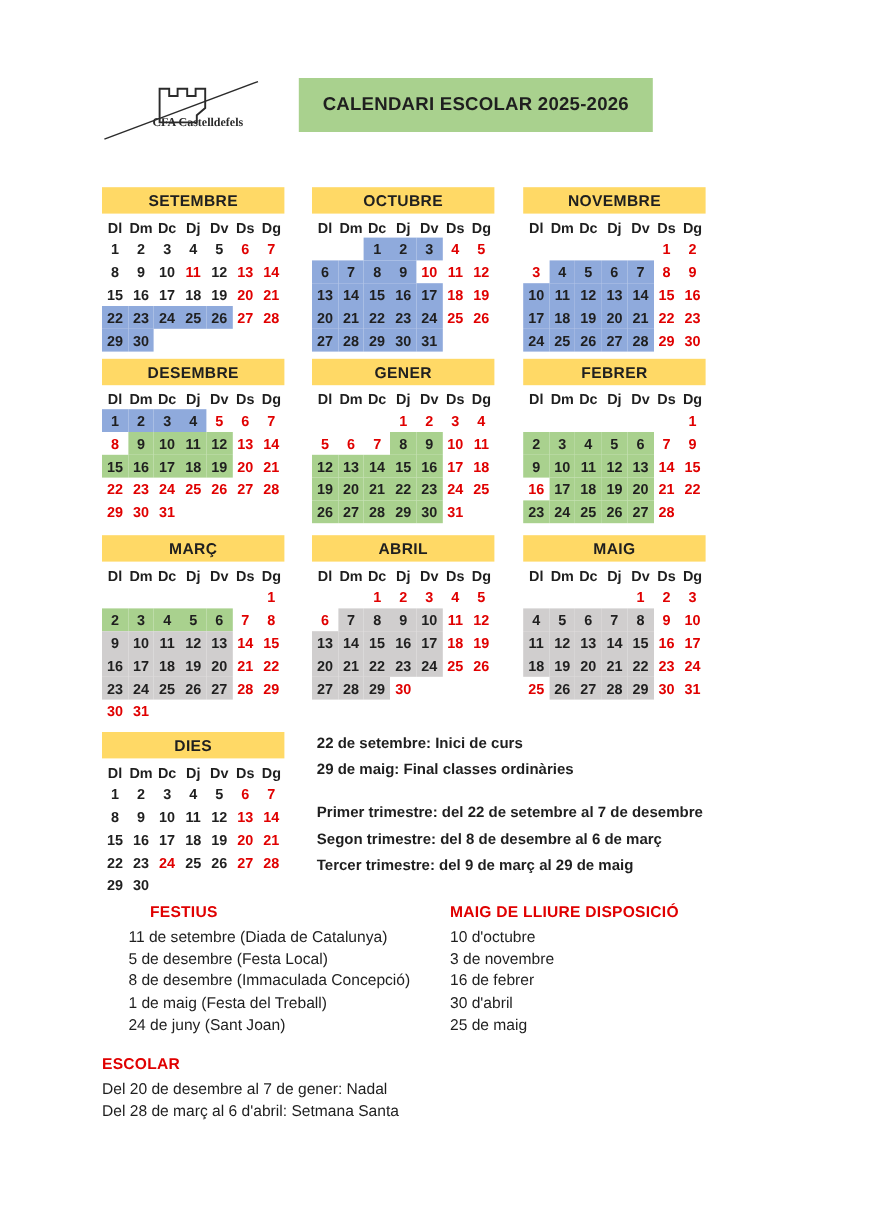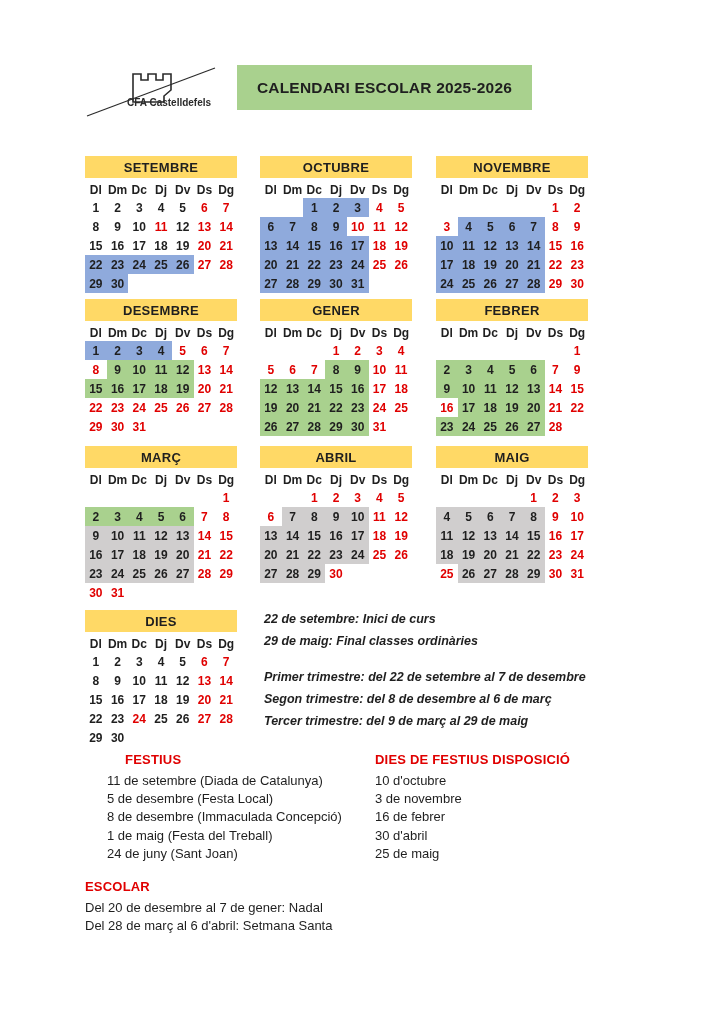--- a/index.html
+++ b/index.html
@@ -1,22 +1,22 @@
 <!DOCTYPE html>
 <html style="--yellow: #FFD966; --blue: #8FAADC; --green: #A9D18E; --gray: #D0CECE; --red: #E00000;"><head>
 <meta charset="utf-8">
 <style>
   html,body{margin:0;padding:0;background:#fff;}
   .page{position:relative;width:724px;height:1024px;background:#fff;overflow:hidden;
         font-family:"Liberation Sans",sans-serif;color:#1f1f1f;}
 
   
   .logo-svg{position:absolute;left:85px;top:58px;}
-  .logo-text{position:absolute;left:127px;top:97px;font-size:10px;font-weight:bold;color:#2b2b2b;white-space:nowrap;}
-  .banner{position:absolute;left:237px;top:65px;width:295px;height:45px;background:var(--green);
+  .logo-text{position:absolute;left:127px;top:97px;font-size:10px;font-weight:bold;color:#2b2b2b;white-space:nowrap;font-family:Liberation Serif, serif;}
+  .banner{position:absolute;left:249px;top:65px;width:295px;height:45px;background:var(--green);
           display:flex;align-items:center;justify-content:center;
           font-weight:bold;font-size:15.5px;color:#1f1f1f;letter-spacing:.2px;}
 
   
   .month{position:absolute;width:152px;}
   .pos0{left:85px;top:156px}.pos1{left:260px;top:156px}.pos2{left:436px;top:156px}
   .pos3{left:85px;top:299px}.pos4{left:260px;top:299px}.pos5{left:436px;top:299px}
   .pos6{left:85px;top:446px}.pos7{left:260px;top:446px}.pos8{left:436px;top:446px}
   .pos9{left:85px;top:610px}
   .mtitle{height:22px;background:var(--yellow);display:flex;align-items:center;justify-content:center;
@@ -25,21 +25,21 @@
   .wrow.hdr{margin-top:3px;}
   .cell{height:19px;display:flex;align-items:center;justify-content:center;
         font-size:12px;font-weight:bold;color:#1f1f1f;}
   .cell.h{height:17px;}
   .cell.red{color:var(--red);}
   .cell.bgB{background:var(--blue);}
   .cell.bgG{background:var(--green);}
   .cell.bgA{background:var(--gray);}
 
   
-  .notes{position:absolute;left:264px;font-size:12.5px;font-weight:bold;line-height:22px;color:#1f1f1f;font-style:italic;}
+  .notes{position:absolute;left:264px;font-size:12.5px;font-weight:bold;line-height:22px;color:#1f1f1f;}
   .notes1{top:608px;}
   .notes2{top:666px;}
 
   
   .sec-title{position:absolute;font-size:13px;font-weight:bold;color:var(--red);letter-spacing:.2px;}
   .sec-list{position:absolute;font-size:13px;line-height:18.2px;color:#1f1f1f;}
   .festius-title{left:85px;top:752px;padding-left:40px;}
   .festius-list{left:85px;top:772px;margin-left:22px;}
   .lliure-title{left:375px;top:752px;}
   .lliure-list{left:375px;top:772px;}
@@ -653,21 +653,21 @@
 
   <div class="sec-title festius-title">FESTIUS</div>
   <div class="sec-list festius-list">
     <div>11 de setembre (Diada de Catalunya)</div>
     <div>5 de desembre (Festa Local)</div>
     <div>8 de desembre (Immaculada Concepció)</div>
     <div>1 de maig (Festa del Treball)</div>
     <div>24 de juny (Sant Joan)</div>
   </div>
 
-  <div class="sec-title lliure-title">DIES DE FESTIUS DISPOSICIÓ</div>
+  <div class="sec-title lliure-title">MAIG DE LLIURE DISPOSICIÓ</div>
   <div class="sec-list lliure-list">
     <div>10 d'octubre</div>
     <div>3 de novembre</div>
     <div>16 de febrer</div>
     <div>30 d'abril</div>
     <div>25 de maig</div>
   </div>
 
   <div class="sec-title vacances-title">ESCOLAR</div>
   <div class="sec-list vacances-list">

